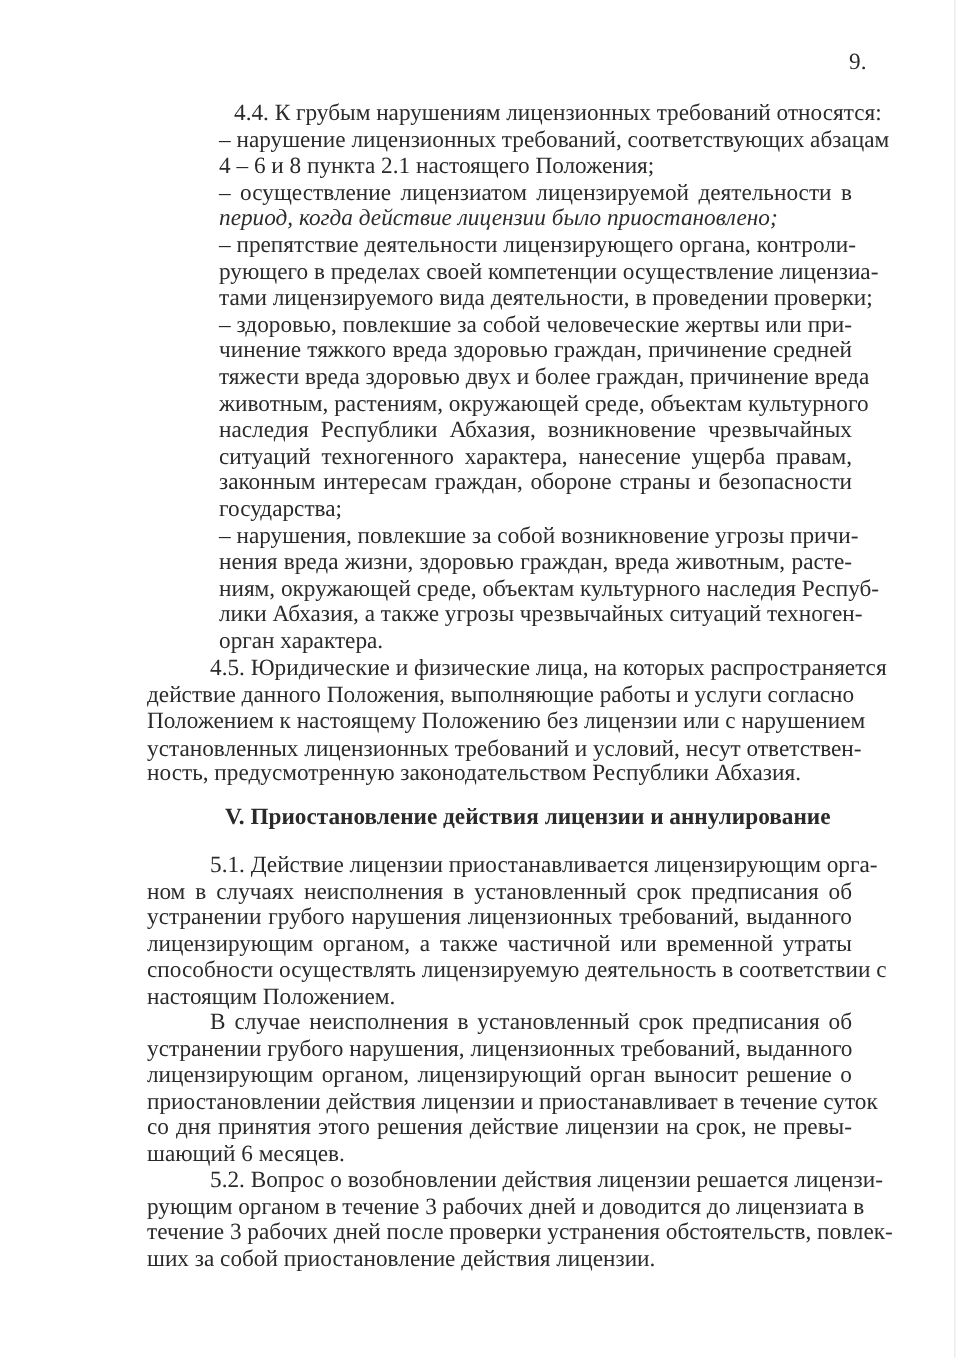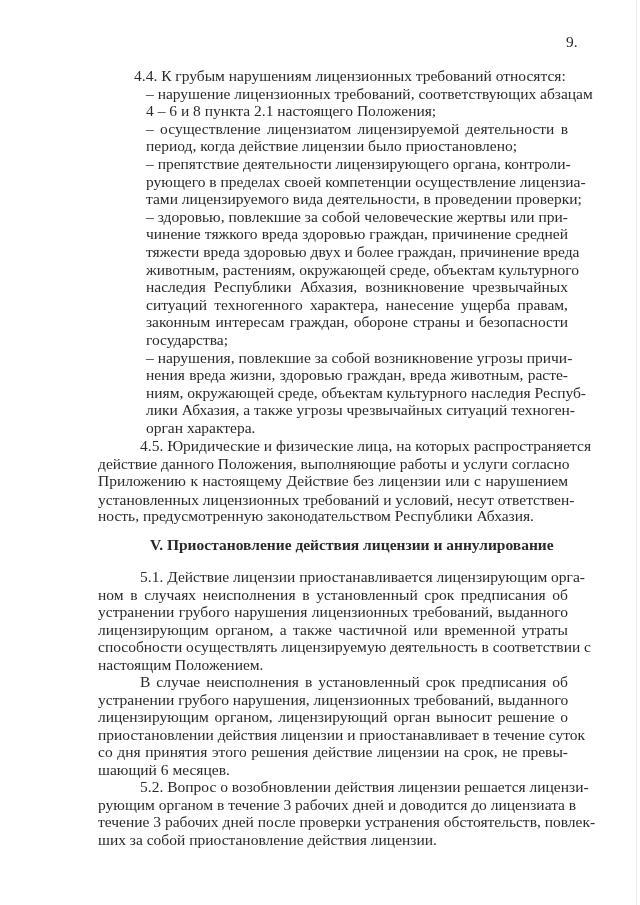--- a/index.html
+++ b/index.html
@@ -13,44 +13,44 @@
   .heading { position: absolute; left: 134px; top: 536px; font-size: 15.5px; font-weight: bold; white-space: nowrap; margin-left: 16px; }
   .edge { position: absolute; left: 636px; top: 0; width: 1px; height: 905px; background: #ececec; }
 </style>
 </head>
 <body>
 
 <div class="edge"></div>
 <div class="page-num">9.</div>
 
 <div id="doc">
-    <div class="line " style="top: 67px; left: 134px; text-align: right;">4.4. К грубым нарушениям лицензионных требований относятся:</div>
+    <div class="line " style="top: 67px; left: 156px; text-align: right;">4.4. К грубым нарушениям лицензионных требований относятся:</div>
     <div class="line blk44 just" style="top: 84.6px;">– нарушение лицензионных требований, соответствующих абзацам</div>
     <div class="line blk44" style="top: 102.2px;">4 – 6 и 8 пункта 2.1 настоящего Положения;</div>
     <div class="line blk44 just" style="top: 119.8px;">– осуществление лицензиатом лицензируемой деятельности в</div>
-    <div class="line blk44" style="top: 137.4px;">период, когда действие лицензии было приостановлено;</div>
+    <div class="line blk44" style="top: 137.4px; font-style: italic;">период, когда действие лицензии было приостановлено;</div>
     <div class="line blk44 just" style="top: 155px;">– препятствие деятельности лицензирующего органа, контроли-</div>
     <div class="line blk44 just" style="top: 172.6px;">рующего в пределах своей компетенции осуществление лицензиа-</div>
     <div class="line blk44" style="top: 190px;">тами лицензируемого вида деятельности, в проведении проверки;</div>
     <div class="line blk44 just" style="top: 207.8px;">– здоровью, повлекшие за собой человеческие жертвы или при-</div>
     <div class="line blk44 just" style="top: 225.4px;">чинение тяжкого вреда здоровью граждан, причинение средней</div>
     <div class="line blk44 just" style="top: 243px;">тяжести вреда здоровью двух и более граждан, причинение вреда</div>
     <div class="line blk44 just" style="top: 260.6px;">животным, растениям, окружающей среде, объектам культурного</div>
     <div class="line blk44 just" style="top: 278.2px;">наследия Республики Абхазия, возникновение чрезвычайных</div>
     <div class="line blk44 just" style="top: 295.8px;">ситуаций техногенного характера, нанесение ущерба правам,</div>
     <div class="line blk44 just" style="top: 313.4px;">законным интересам граждан, обороне страны и безопасности</div>
     <div class="line blk44" style="top: 331px;">государства;</div>
     <div class="line blk44 just" style="top: 348.6px;">– нарушения, повлекшие за собой возникновение угрозы причи-</div>
     <div class="line blk44 just" style="top: 366.2px;">нения вреда жизни, здоровью граждан, вреда животным, расте-</div>
     <div class="line blk44 just" style="top: 383.8px;">ниям, окружающей среде, объектам культурного наследия Респуб-</div>
     <div class="line blk44 just" style="top: 401.4px;">лики Абхазия, а также угрозы чрезвычайных ситуаций техноген-</div>
     <div class="line blk44" style="top: 419px;">орган характера.</div>
     <div class="line  just" style="top: 437px; left: 140px; width: 428px;">4.5. Юридические и физические лица, на которых распространяется</div>
     <div class="line body just" style="top: 454.6px;">действие данного Положения, выполняющие работы и услуги согласно</div>
-    <div class="line body just" style="top: 472.2px;">Приложению к настоящему Действие без лицензии или с нарушением</div>
+    <div class="line body just" style="top: 472.2px;">Положением к настоящему Положению без лицензии или с нарушением</div>
     <div class="line body just" style="top: 491px;">установленных лицензионных требований и условий, несут ответствен-</div>
     <div class="line body" style="top: 507.4px;">ность, предусмотренную законодательством Республики Абхазия.</div>
     <div class="line  just" style="top: 568px; left: 140px; width: 428px;">5.1. Действие лицензии приостанавливается лицензирующим орга-</div>
     <div class="line body just" style="top: 585.6px;">ном в случаях неисполнения в установленный срок предписания об</div>
     <div class="line body just" style="top: 603.2px;">устранении грубого нарушения лицензионных требований, выданного</div>
     <div class="line body just" style="top: 620.8px;">лицензирующим органом, а также частичной или временной утраты</div>
     <div class="line body just" style="top: 638.4px;">способности осуществлять лицензируемую деятельность в соответствии с</div>
     <div class="line body" style="top: 656px;">настоящим Положением.</div>
     <div class="line  just" style="top: 673px; left: 140px; width: 428px;">В случае неисполнения в установленный срок предписания об</div>
     <div class="line body just" style="top: 690.6px;">устранении грубого нарушения, лицензионных требований, выданного</div>

